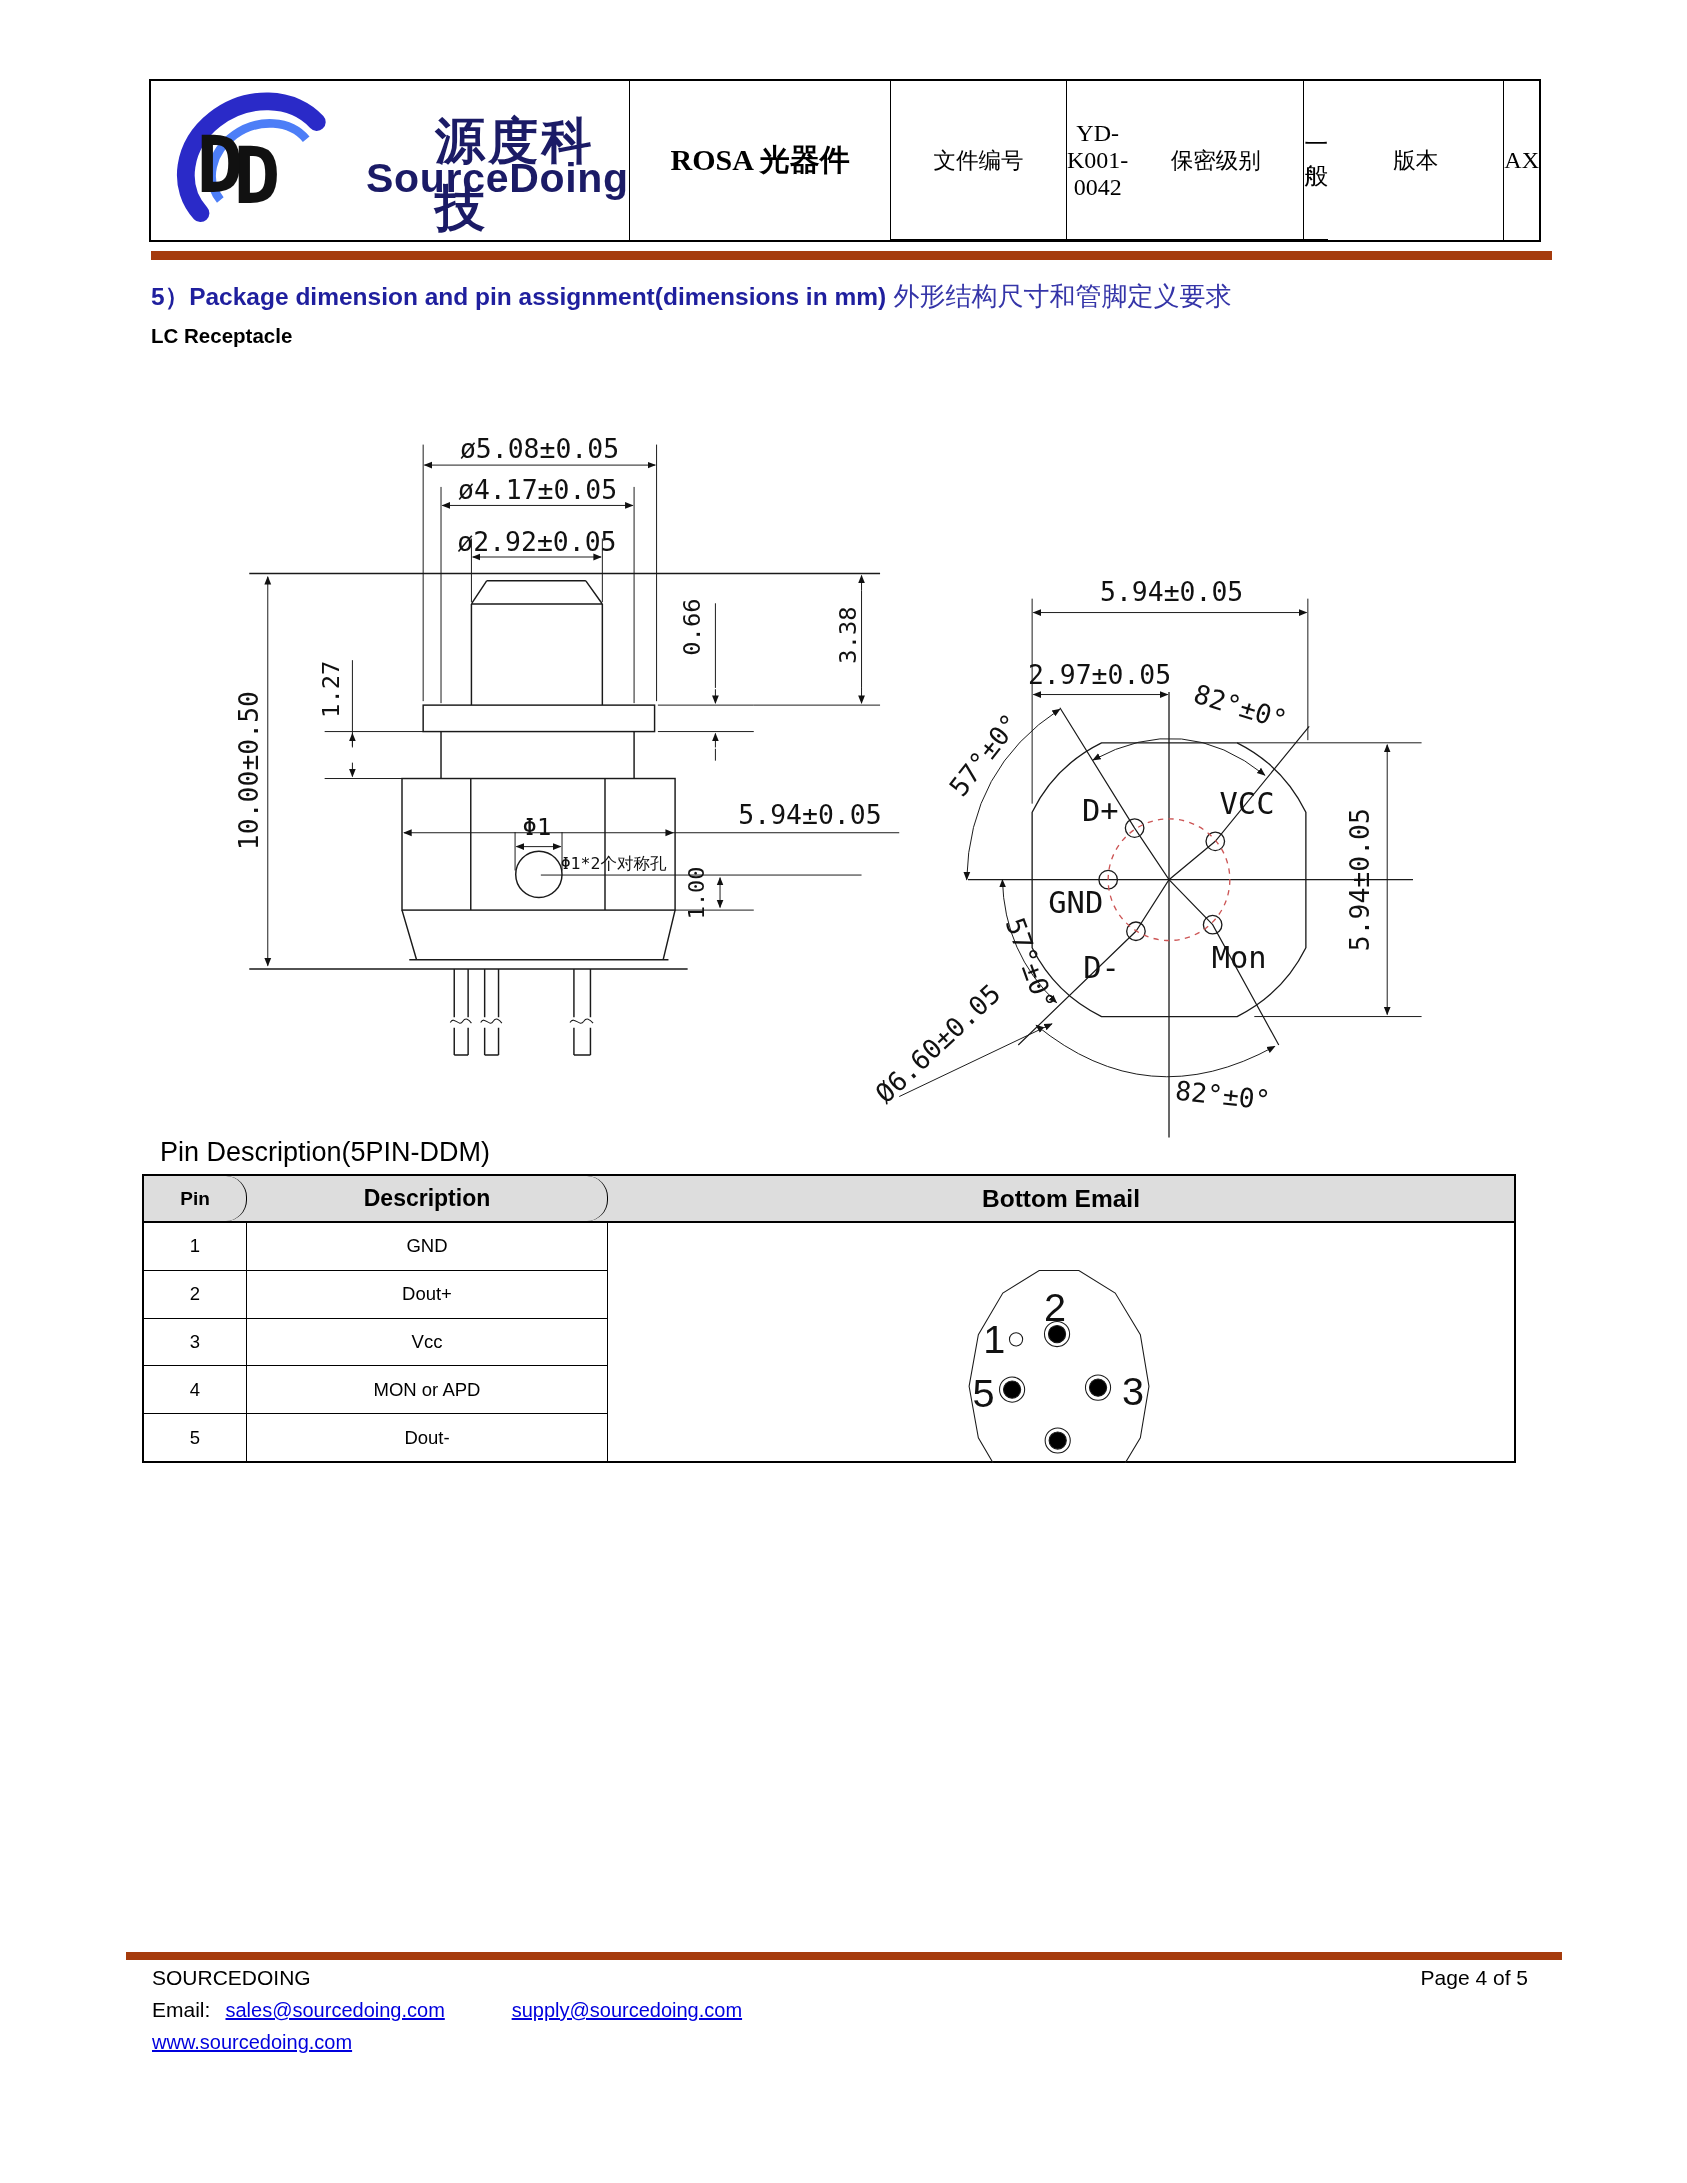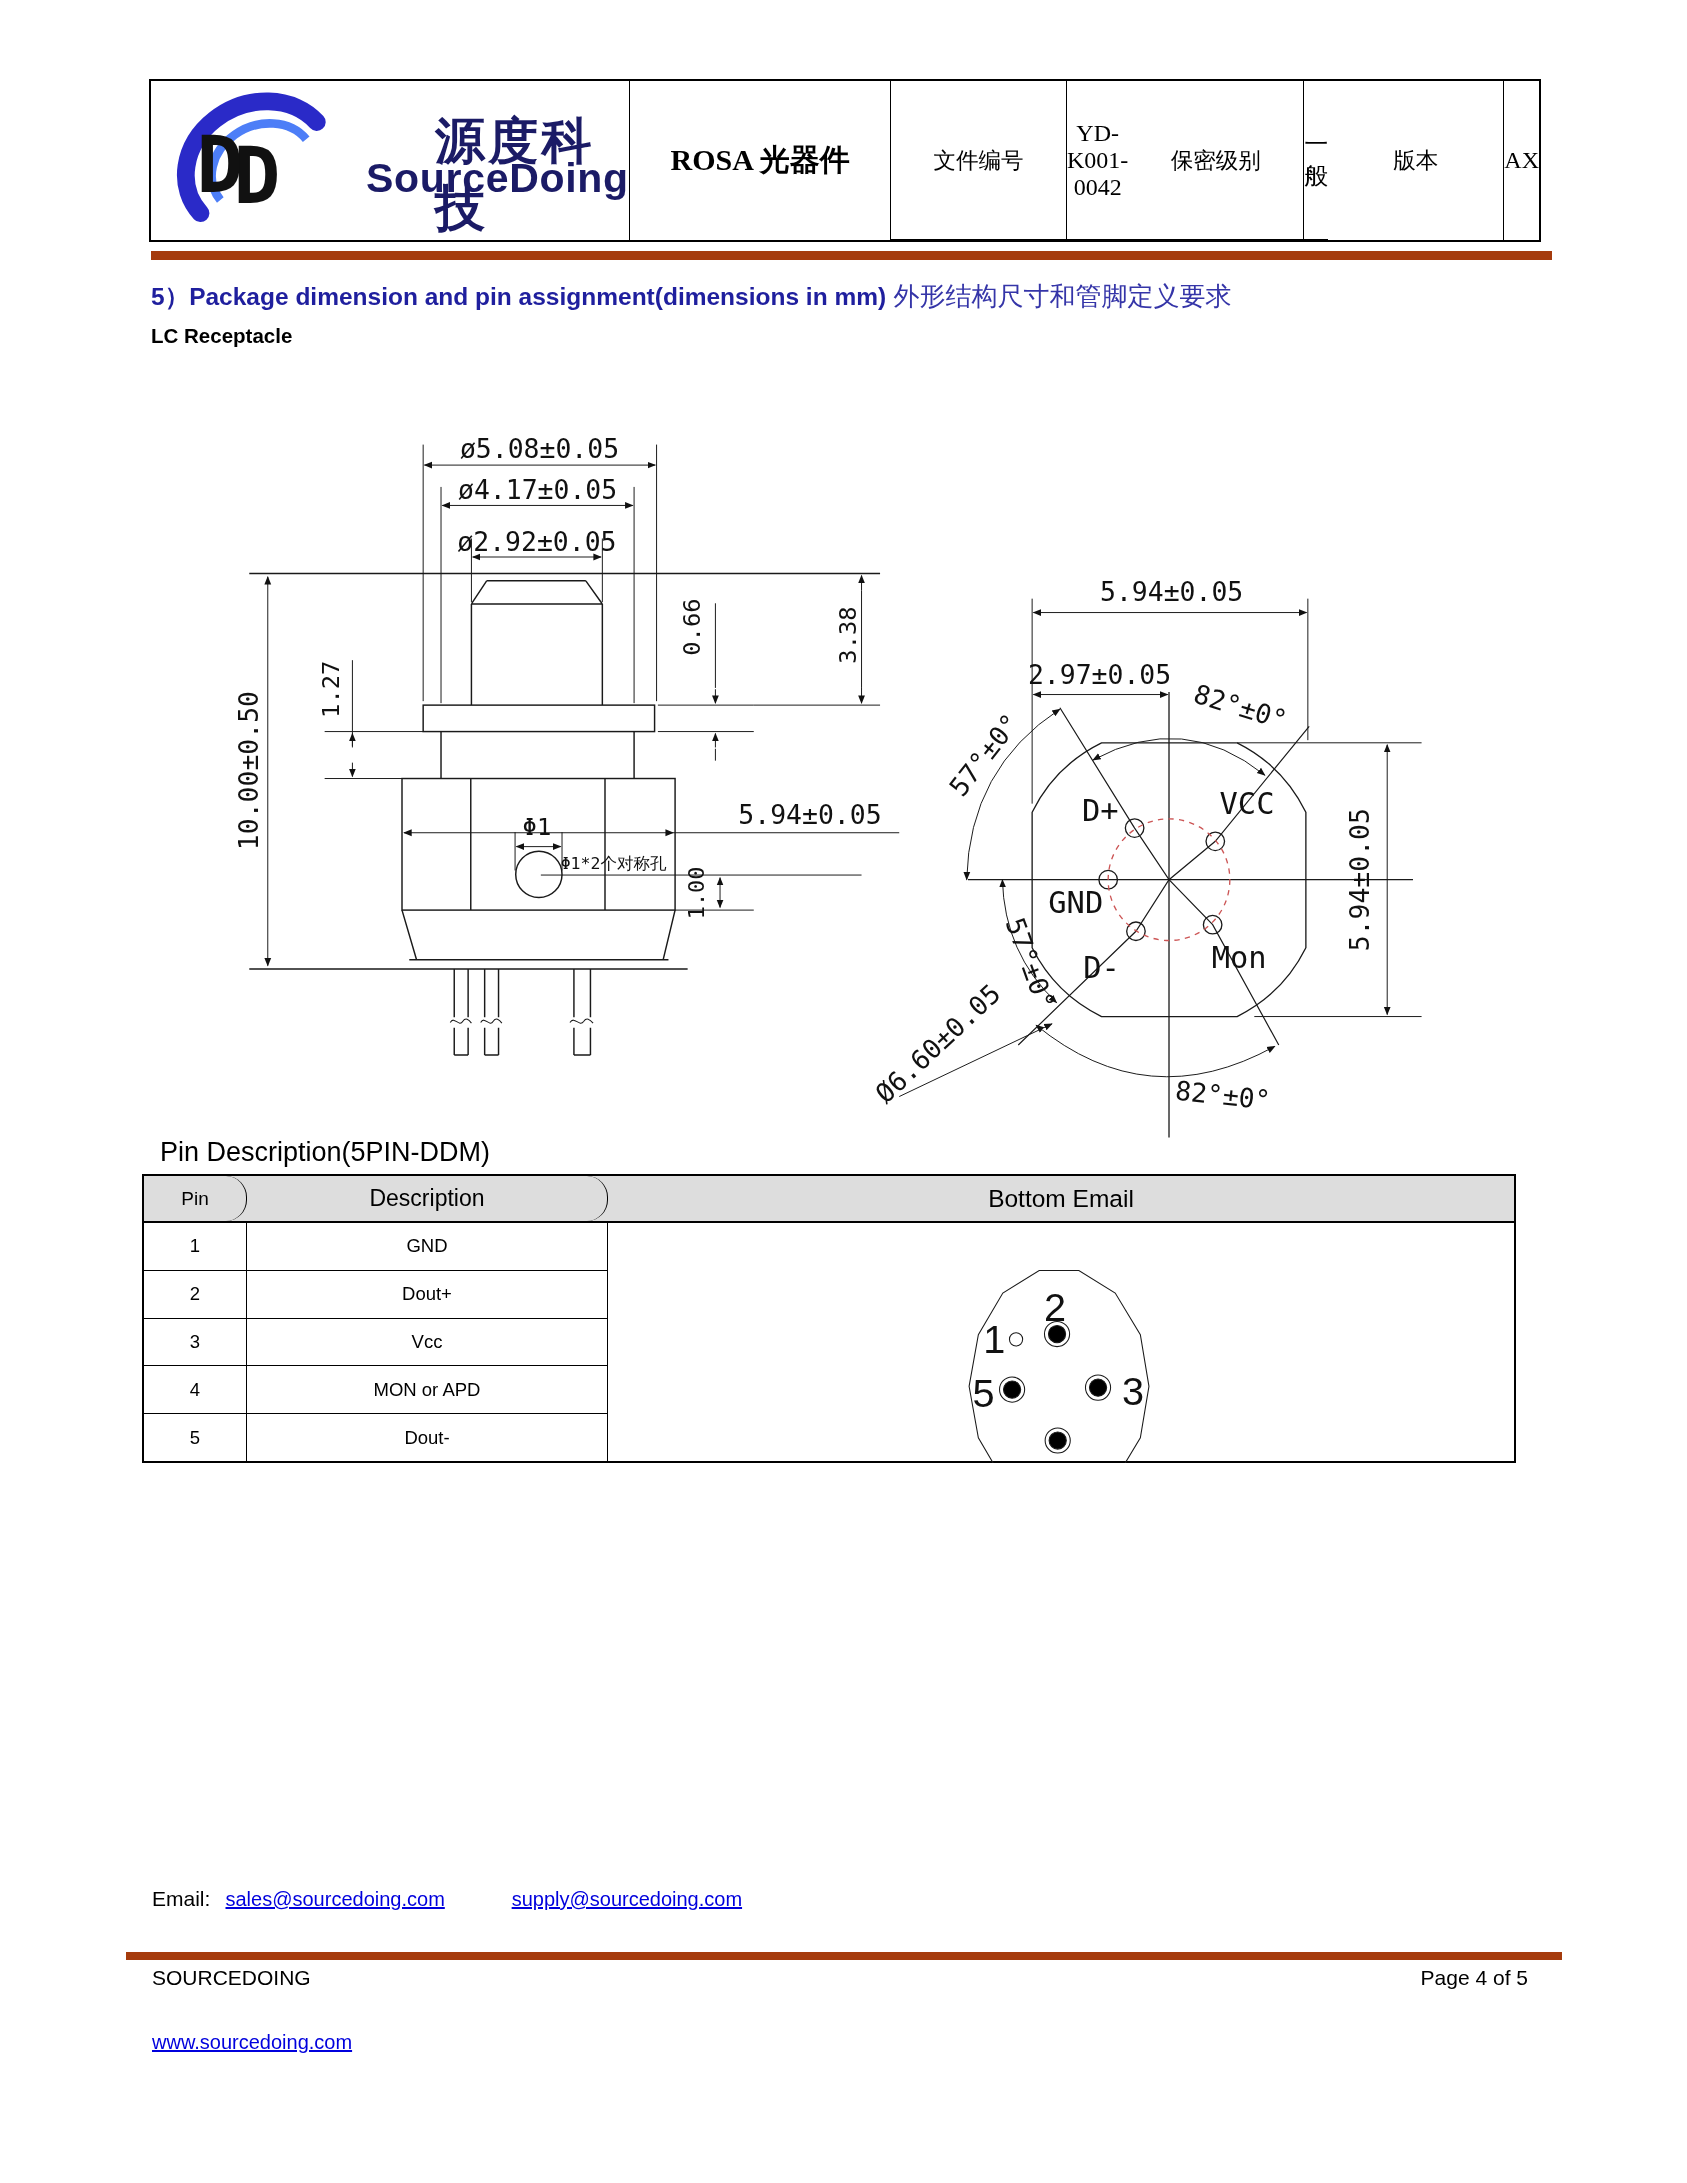--- a/index.html
+++ b/index.html
@@ -30,21 +30,21 @@
   .sec-cn{color:#3535a8;font-size:26px;font-weight:400;}
   .sec-sub{position:absolute;left:151px;top:324px;font-size:20.5px;font-weight:bold;color:#000;}
   
   svg text{font-family:"DejaVu Sans Mono",monospace;fill:#111;}
   .num{font-family:"Liberation Sans",sans-serif;}
   
   .pin-title{position:absolute;left:160px;top:1137px;font-size:27px;color:#000;}
   .ptable{position:absolute;left:142px;top:1174px;width:1374px;height:289px;border:2px solid #000;
           box-sizing:border-box;background:#fff;}
   .pt-header{height:47px;display:flex;background:#dddddd;border-bottom:2px solid #000;box-sizing:border-box;}
-  .pt-h{display:flex;align-items:center;justify-content:center;font-weight:normal;box-sizing:border-box;border-radius:21px;}
+  .pt-h{display:flex;align-items:center;justify-content:center;font-weight:bold;box-sizing:border-box;border-radius:21px;}
   .pt-h1{width:103px;border-right:1.3px solid #000;font-size:19px;}
   .pt-h2{width:361px;border-right:1.3px solid #000;font-size:23px;text-align:right;}
   .pt-h3{flex:1;font-size:24.5px;}
   .pt-body{display:flex;flex-direction:column;height:238px;}
   .pt-row{flex:1;display:flex;width:464px;border-right:1.3px solid #000;border-bottom:1.3px solid #000;box-sizing:border-box;}
   .pt-row:last-child{border-bottom:none;}
   .pt-c{display:flex;align-items:center;justify-content:center;font-size:18.5px;box-sizing:border-box;}
   .pt-c1{width:103px;border-right:1.3px solid #000;}
   .pt-c2{flex:1;}
   
@@ -252,21 +252,21 @@
     <text class="num" x="1594" y="1998" font-size="60" text-anchor="middle" fill="#000">2</text>
     <text class="num" x="1502" y="2046" font-size="60" text-anchor="middle" fill="#000">1</text>
     <text class="num" x="1486" y="2128" font-size="60" text-anchor="middle" fill="#000">5</text>
     <text class="num" x="1712" y="2124" font-size="60" text-anchor="middle" fill="#000">3</text>
     <text class="num" x="1601" y="2256" font-size="60" text-anchor="middle" fill="#000">4</text>
   </svg>
 
   <div class="bar" style="left:126px;top:1952px;width:1436px;height:8px;"></div>
   <div class="ft" style="left:152px;top:1966px;">SOURCEDOING</div>
   <div class="ft" style="left:1290px;top:1966px;width:238px;text-align:right;">Page 4 of 5</div>
-  <div class="ft" style="left:152px;top:1887px;">
+  <div class="ft" style="left:152px;top:1998px;">
     <span>Email:</span>
     <span class="lnk" style="margin-left:9.3px;">sales@sourcedoing.com</span>
     <span class="lnk" style="margin-left:61px;">supply@sourcedoing.com</span>
   </div>
   <div class="ft" style="left:152px;top:2030px;">
     <span class="lnk">www.sourcedoing.com</span>
   </div>
 
 </div>
 

